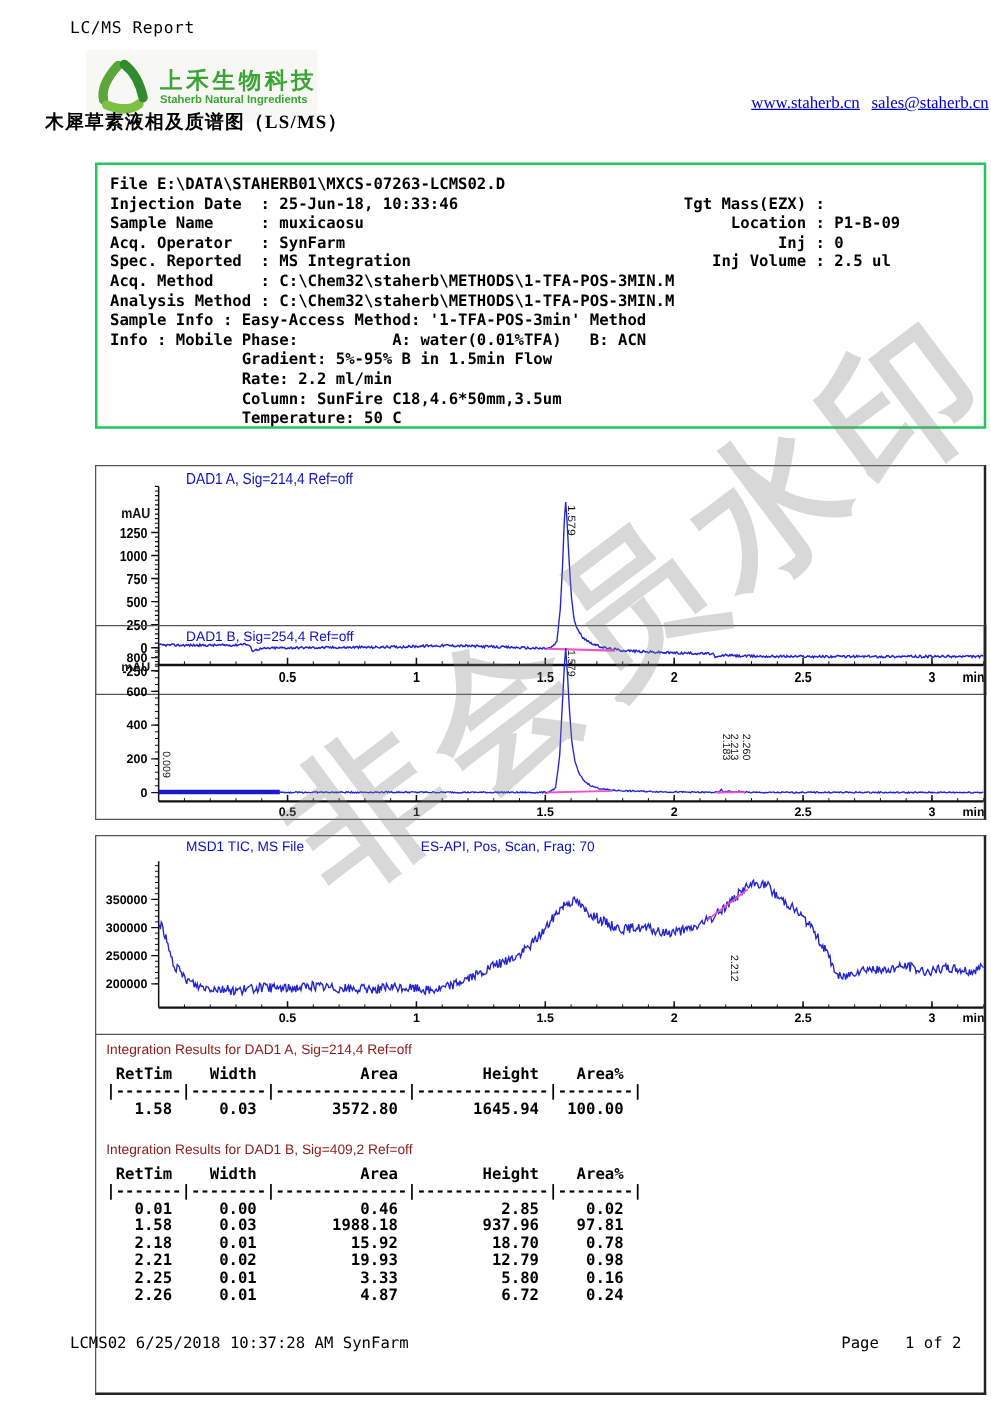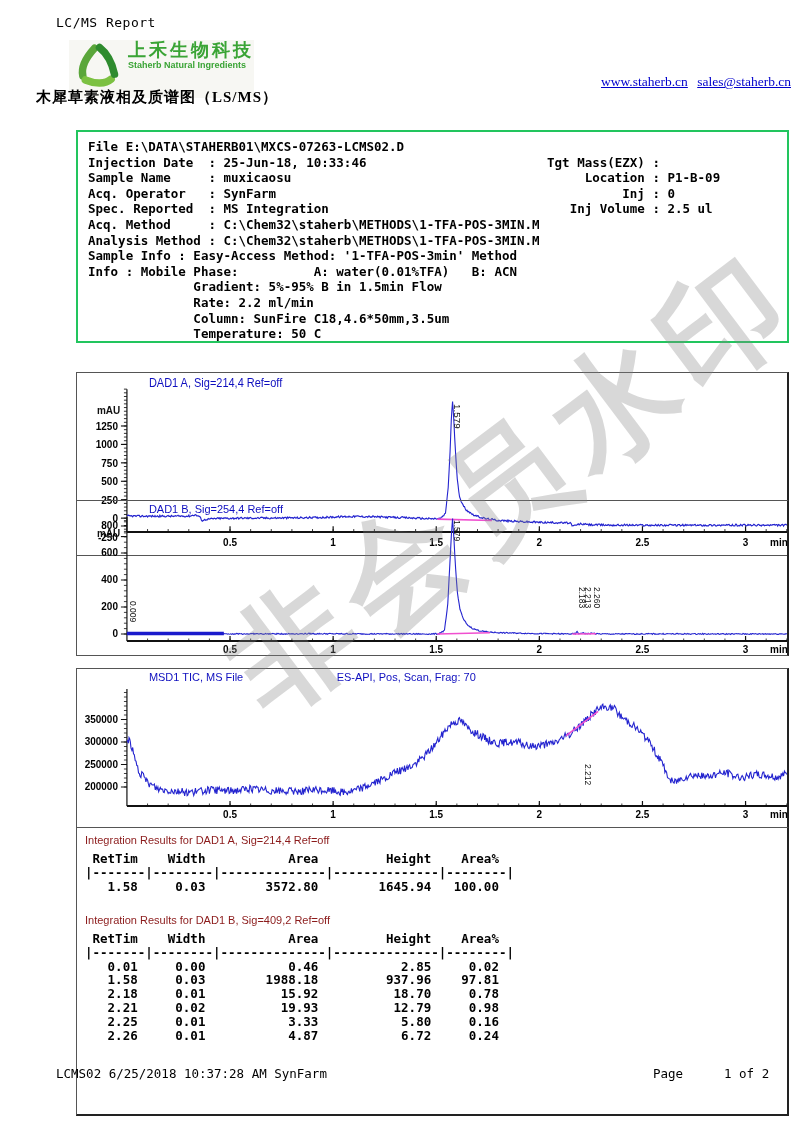--- a/index.html
+++ b/index.html
@@ -1,21 +1,21 @@
 <!DOCTYPE html>
 <html><head>
 <meta charset="utf-8">
 <style>
   html,body{margin:0;padding:0;background:#fff;}
   .page{position:relative;width:793px;height:1122px;background:#fff;overflow:hidden;
         font-family:"Liberation Sans",sans-serif;color:#000;margin-left:36px;}
   .mono{font-family:"DejaVu Sans Mono","Liberation Mono",monospace;}
   .report-label{position:absolute;left:20px;top:15px;font-size:13px;letter-spacing:.5px;}
   .logo{position:absolute;left:33px;top:40px;width:185px;height:58px;background:#f7f7f3;
-        display:flex;}
+        display:flex;align-items:center;}
   .logo svg{width:50px;height:50px;margin-left:3px;flex:0 0 auto;}
   .logo-text{margin-left:6px;}
   .logo-cn{font-size:18px;font-weight:bold;letter-spacing:3px;color:#3aa435;line-height:20px;}
   .logo-en{font-size:9px;font-weight:bold;color:#3aa435;line-height:11px;}
   .links{position:absolute;right:38px;top:74px;font-family:"Liberation Serif",serif;
          font-size:13.5px;}
   .links a{color:#0000cc;text-decoration:underline;margin-left:6px;cursor:pointer;}
   .doc-title{position:absolute;left:0;top:88px;width:100%;text-align:left;
              font-family:"Liberation Serif",serif;font-size:15px;font-weight:bold;letter-spacing:1px;}
   .info-box{position:absolute;left:40px;top:130px;width:713px;height:213px;box-sizing:border-box;
@@ -32,21 +32,21 @@
               border-left:1px solid #555;border-right:2px solid #222;border-bottom:2px solid #222;}
   .tbl-title{position:absolute;left:8px;font-size:11px;color:#8b1a1a;}
   .tbl-pre{position:absolute;left:8px;margin:0;font-family:"DejaVu Sans Mono","Liberation Mono",monospace;
            font-size:12.5px;font-weight:bold;line-height:13.8px;white-space:pre;}
   #tbl-title-0{top:6px;} #tbl-pre-0{top:24px;}
   #tbl-title-1{top:86px;} #tbl-pre-1{top:104px;}
   .watermark{position:absolute;left:160px;top:620px;font-size:122px;font-weight:bold;
              letter-spacing:12px;color:rgba(135,135,135,0.32);white-space:nowrap;
              transform:rotate(-37deg);transform-origin:0 0;pointer-events:none;z-index:6;}
   .footer-left{position:absolute;left:20px;top:1066px;font-size:12.5px;z-index:7;}
-  .footer-page-label{position:absolute;left:617px;top:1066px;font-size:12.5px;z-index:7;}
+  .footer-page-label{position:absolute;left:637px;top:1066px;font-size:12.5px;z-index:7;}
   .footer-page-num{position:absolute;left:688px;top:1066px;font-size:12.5px;z-index:7;}
 </style>
 </head>
 <body>
 
 <div class="page">
 
   <div class="report-label mono">LC/MS Report</div>
 
   <div class="logo">

